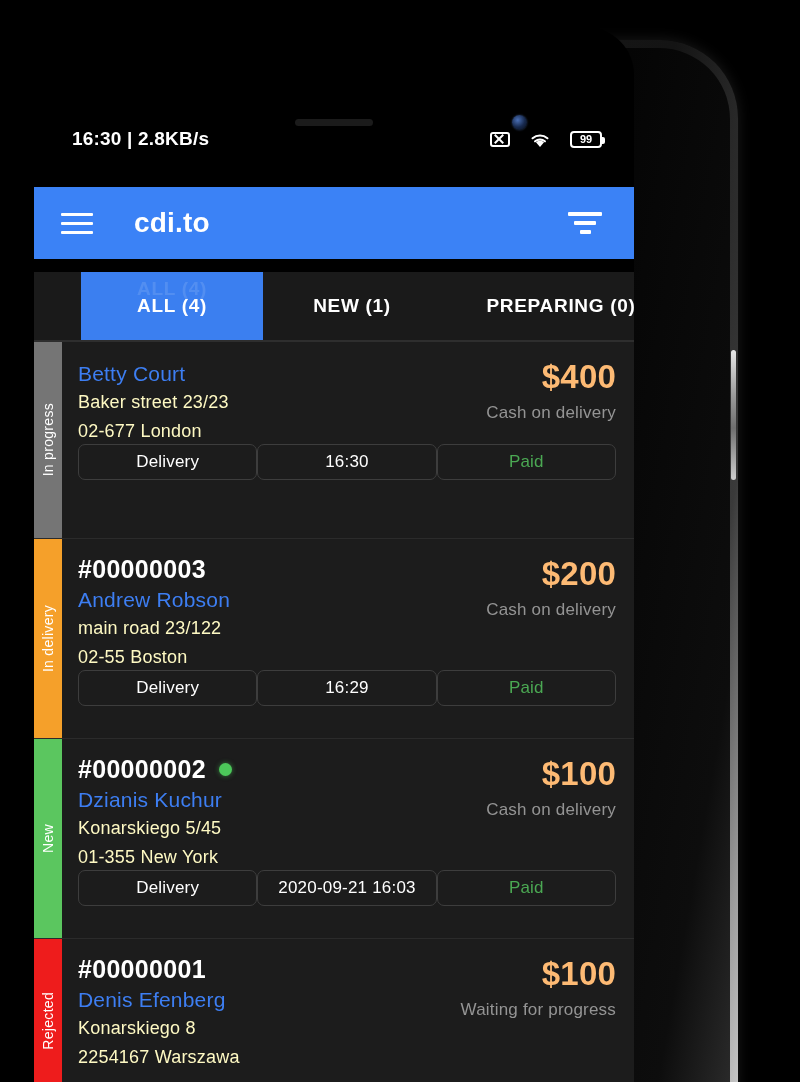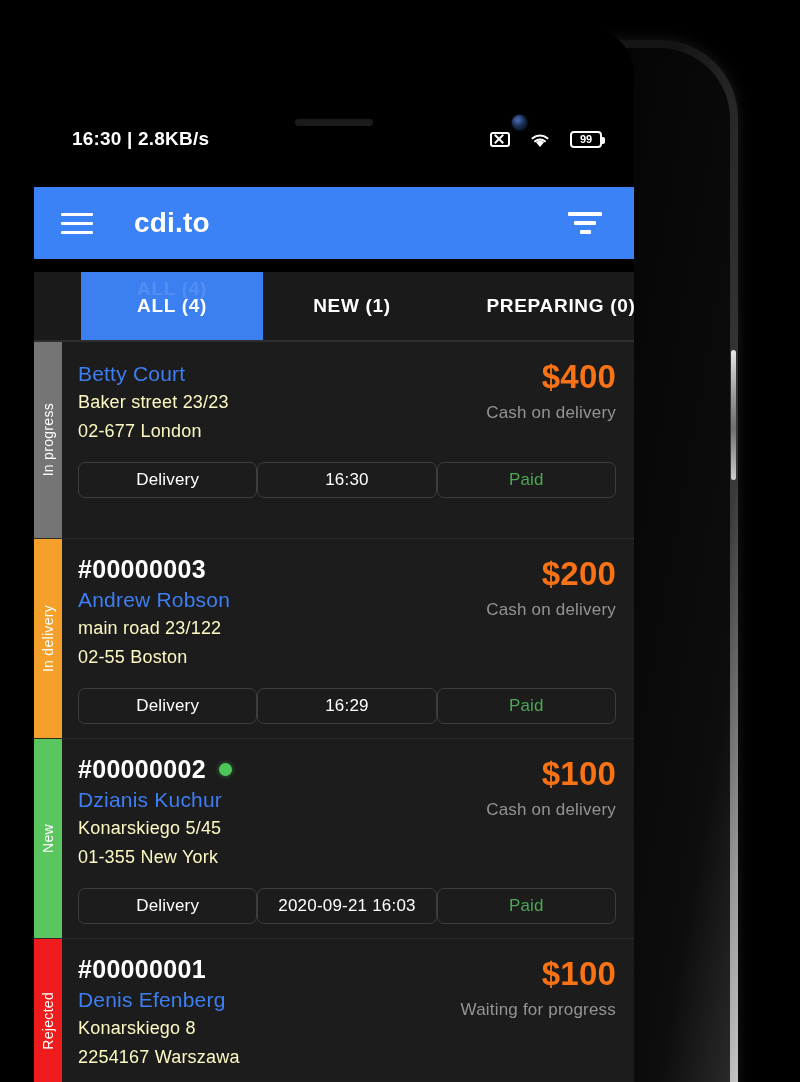--- a/index.html
+++ b/index.html
@@ -238,31 +238,30 @@
     margin-top: 4px;
     font-size: 21px; color: #3d7ef2; font-weight: normal;
     letter-spacing: 0.2px;
   }
   .addr {
     margin-top: 4px;
     font-size: 18px; color: #fef9c3; line-height: 1.38;
     letter-spacing: 0.2px;
   }
   .amount {
-    font-size: 33px; font-weight: bold; color: #f97316;
+    font-size: 33px; font-weight: bold; color: #fdba74;
     letter-spacing: 0.2px; line-height: 1;
   }
   .pay-note {
     margin-top: 10px;
     font-size: 17px; color: #949494;
     letter-spacing: 0.2px;
   }
   .chips {
     display: flex; gap: 0;
-    margin-top: 18px;
     justify-content: center;
   }
   .chip {
     flex: 1;
     height: 36px;
     border: 1px solid #3d3d3d;
     border-radius: 7px;
     display: flex; align-items: center; justify-content: center;
     font-size: 17px; color: #ffffff;
     background: transparent;

